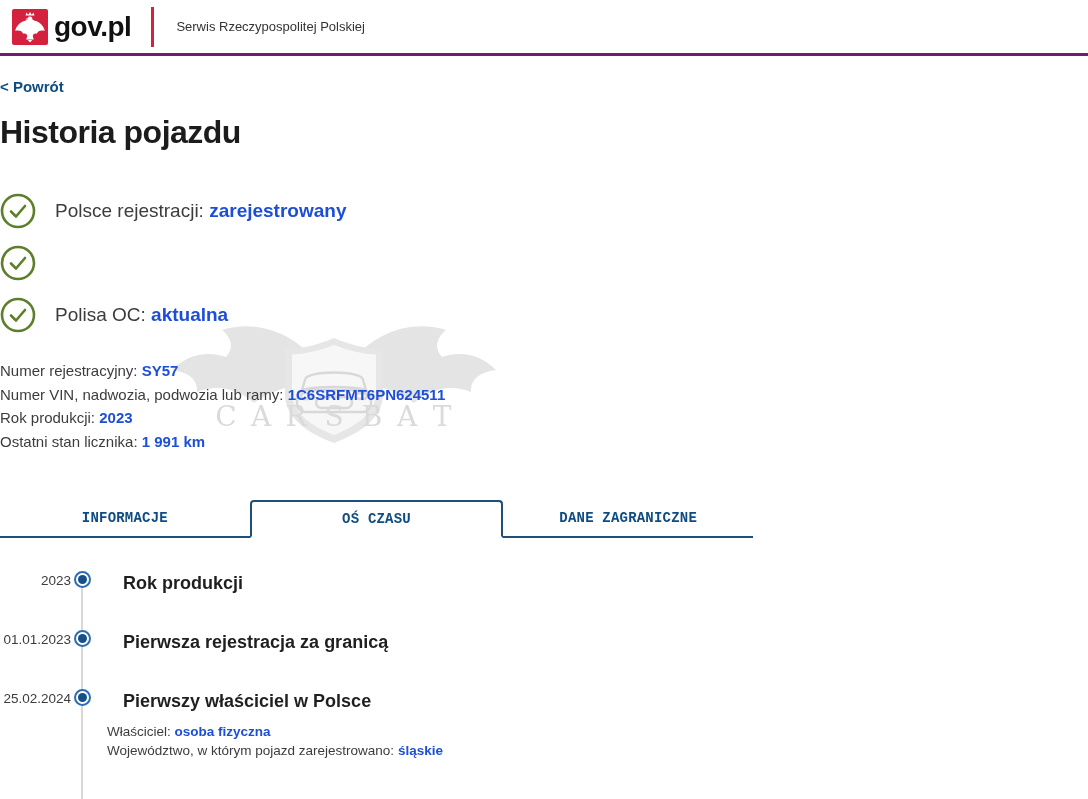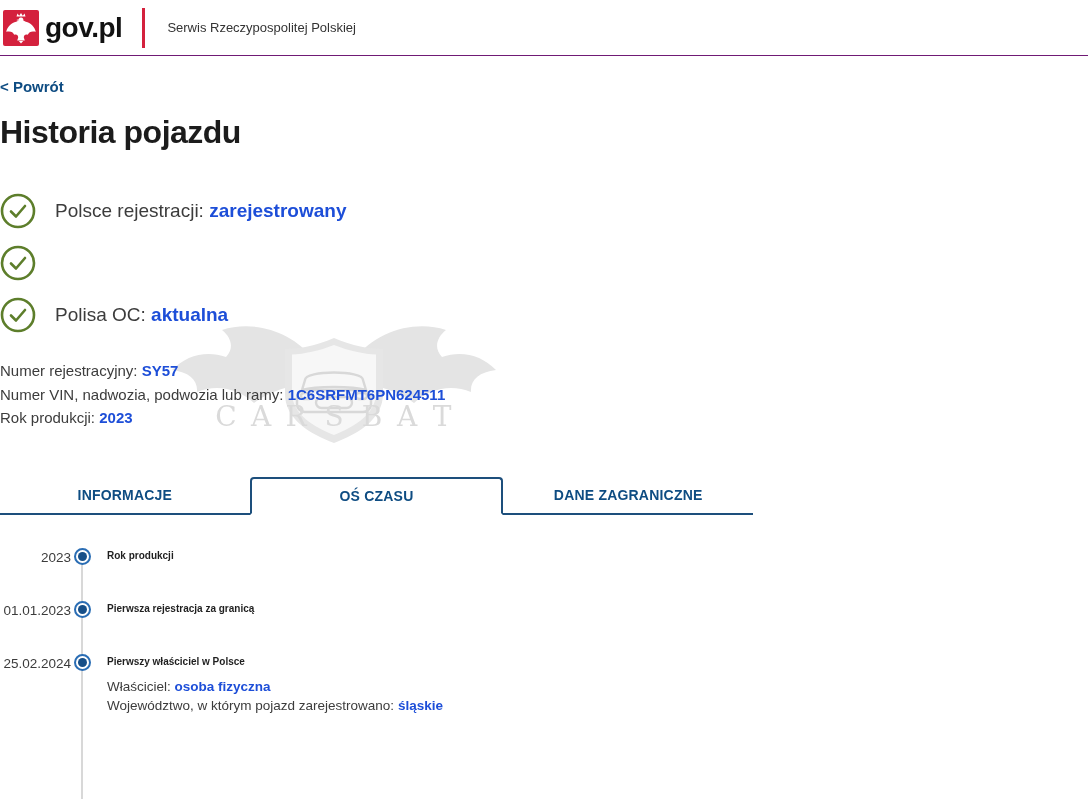--- a/index.html
+++ b/index.html
@@ -7,22 +7,22 @@
   body {
     width:1088px; height:799px;
     background:#ffffff;
     font-family:"Liberation Sans", sans-serif;
     color:#3c3c3c;
     position:relative;
   }
   
   .gov-header {
     height:56px; display:flex; align-items:center;
-    padding-left:3px;
-    border-bottom:1px solid #701a75;
+    padding-left:12px;
+    border-bottom:3px solid #701a75;
     background:#fff;
   }
   .gov-logo { width:36px; height:36px; display:block; }
   .brand {
     font-size:28px; font-weight:700; color:#111;
     margin-left:6px; letter-spacing:-0.5px;
   }
   .hdr-divider {
     width:3px; height:40px; background:#d4213d;
     margin-left:20px; margin-right:22px;
@@ -59,20 +59,21 @@
   .detail-line {
     position:relative; z-index:1;
     font-size:15px; line-height:23.6px; color:#3c3c3c;
   }
 
   
   .tabs {
     margin-top:47px; width:753px; height:38px;
     display:flex; position:relative;
     border-bottom:2px solid #1d4f7c;
+    font-family:Liberation Mono, monospace;
   }
   .tab {
     flex:1; display:flex; align-items:center; justify-content:center;
     font-size:14px; font-weight:700; color:#0e4c82;
     letter-spacing:0.2px; cursor:pointer; background:#fff;
   }
   .tab.active {
     border:2px solid #1d4f7c; border-bottom:2px solid #ffffff;
     margin-bottom:-2px; border-radius:4px 4px 0 0;
   }
@@ -92,21 +93,21 @@
   .t-dot {
     width:17px; height:17px; border-radius:50%;
     border:2px solid #2a6db4; background:#fff;
     display:flex; align-items:center; justify-content:center;
   }
   .t-dot::after {
     content:""; width:9px; height:9px; border-radius:50%;
     background:#174f88; display:block;
   }
   .t-body { margin-left:14px; padding-top:2px; }
-  .t-title { font-size:10px; font-weight:700; color:#1f1f1f; }
+  .t-title { font-size:18px; font-weight:700; color:#1f1f1f;margin-left:16px; }
   .t-details { margin-top:10px; font-size:13.5px; line-height:19px; color:#3c3c3c; }
 </style>
 </head>
 <body>
 
 <header class="gov-header">
   <svg class="gov-logo" viewBox="0 0 36 36">
     <rect x="0" y="0" width="36" height="36" rx="2" fill="#d4213d"></rect>
     <path fill="#ffffff" d="M13.5,6.5 L14.5,3.5 L16.2,5.8 L18,3 L19.8,5.8 L21.5,3.5 L22.5,6.5 Z"></path>
     <path fill="#ffffff" d="M18,7.5 C16.2,7.5 15.2,9 15.7,10.6 L13.2,11.8 C8.5,13 4.2,16.8 3.2,21.8
@@ -198,20 +199,24 @@
       <span class="b">SY57</span>
     </div>
     <div class="detail-line">
       <span>Numer VIN, nadwozia, podwozia lub ramy:</span>
       <span class="b">1C6SRFMT6PN624511</span>
     </div>
     <div class="detail-line">
       <span>Rok produkcji:</span>
       <span class="b">2023</span>
     </div>
+    <div class="detail-line">
+      <span>Ostatni stan licznika:</span>
+      <span class="b">1 991 km</span>
+    </div>
   </section>
 
   
   <nav class="tabs">
     <div class="tab">INFORMACJE</div>
     <div class="tab active">OŚ CZASU</div>
     <div class="tab">DANE ZAGRANICZNE</div>
   </nav>
 
   

